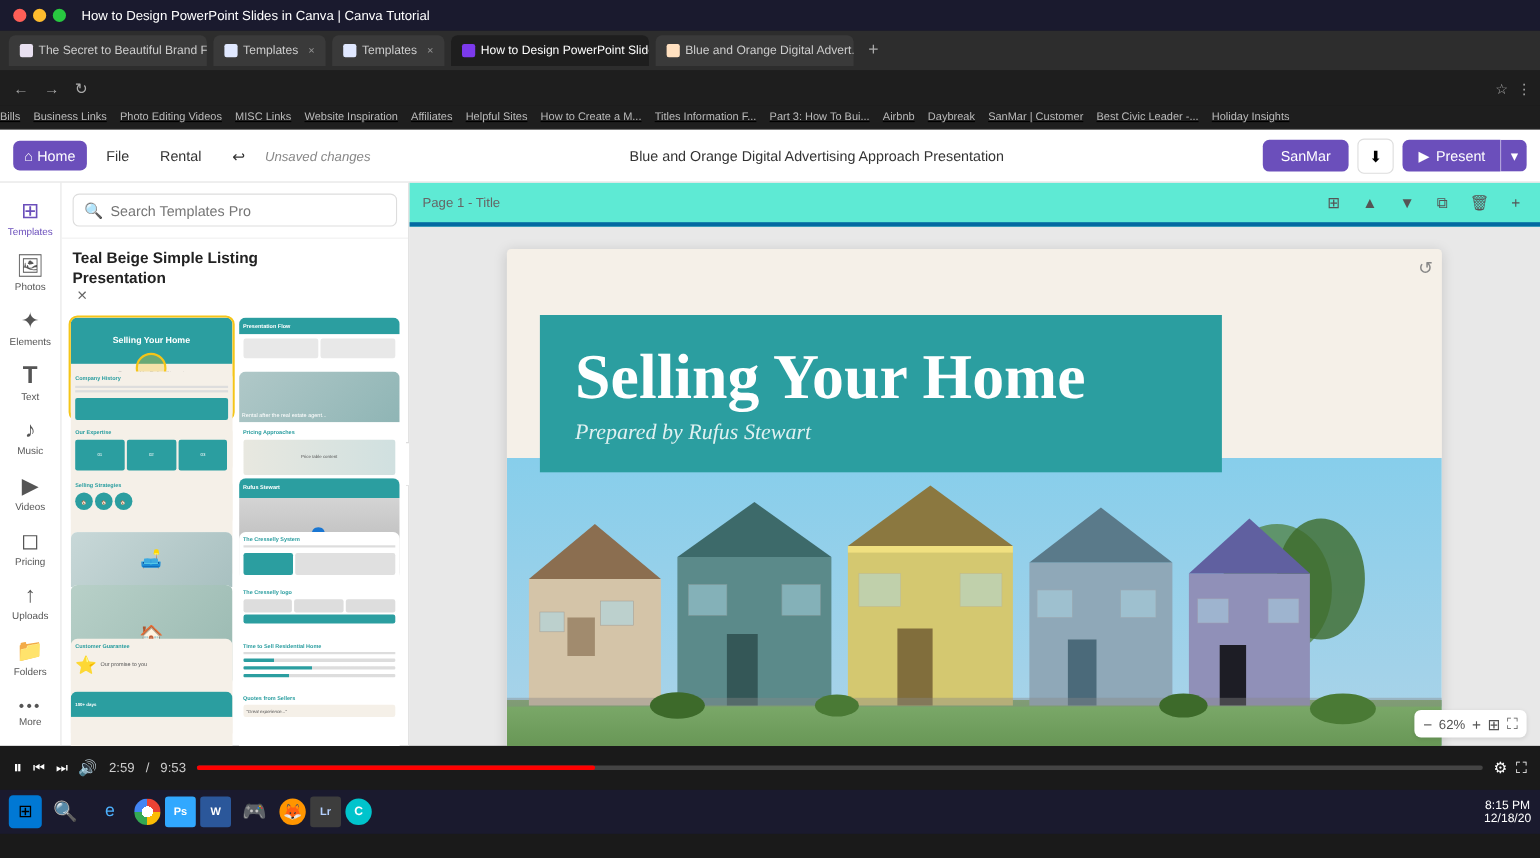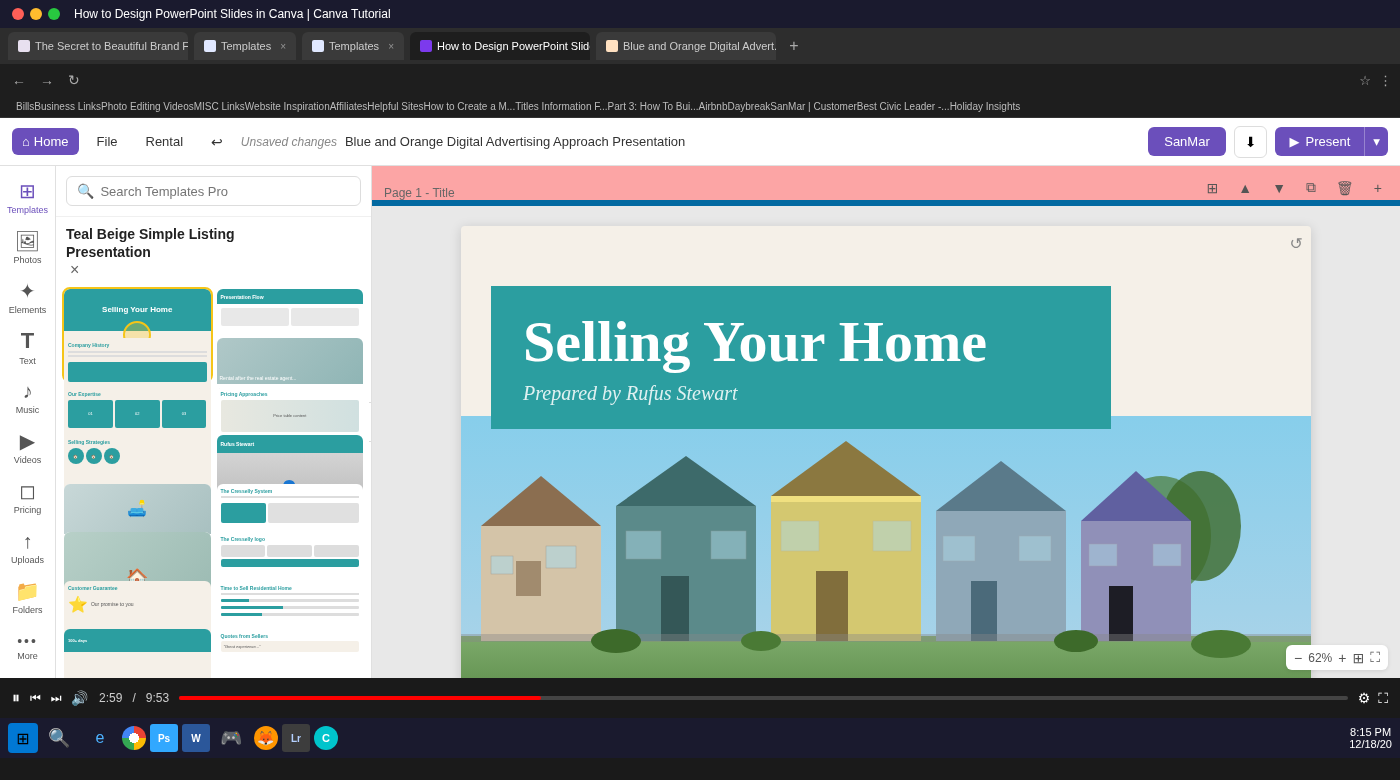--- a/index.html
+++ b/index.html
@@ -87,22 +87,24 @@
       font-size: 13px;
       cursor: pointer;
     }
 
     
     .bookmarks-bar {
       background: #1e1e1e;
       height: 22px;
       display: flex;
       align-items: center;
-      padding: 0 16px;
+      padding: 0 0;
+      gap: 12px;
       border-bottom: 1px solid #333;
+      text-decoration: underline;
     }
     .bookmark {
       font-size: 10px;
       color: #bbb;
       cursor: pointer;
       white-space: nowrap;
     }
 
     
     .canva-app {
@@ -136,20 +138,21 @@
     }
     .menu-btn.home-btn {
       background: #6b4fbb;
       color: white;
       border-radius: 6px;
     }
     .undo-icon { font-size: 14px; }
     .unsaved { color: #888; font-size: 12px; font-style: italic; }
     .presentation-title {
       flex: 1;
+      text-align: center;
       font-size: 13px;
       font-weight: 500;
       color: #333;
     }
     .share-btn {
       background: #6b4fbb;
       color: white;
       border: none;
       border-radius: 6px;
       padding: 7px 16px;
@@ -342,27 +345,27 @@
 
     
     .canvas-area {
       flex: 1;
       background: #e8e8e8;
       display: flex;
       flex-direction: column;
       overflow: hidden;
     }
     .canvas-toolbar {
-      background: #fca5a5;
+      background: #5eead4;
       height: 40px;
       display: flex;
-      align-items: flex-end;
+      align-items: center;
       padding: 0 12px;
       gap: 8px;
-      border-bottom: 6px solid #0369a1;
+      border-bottom: 4px solid #0369a1;
     }
     .page-label {
       font-size: 12px;
       color: #666;
       flex: 1;
     }
     .canvas-toolbar-btn {
       background: none;
       border: none;
       cursor: pointer;

